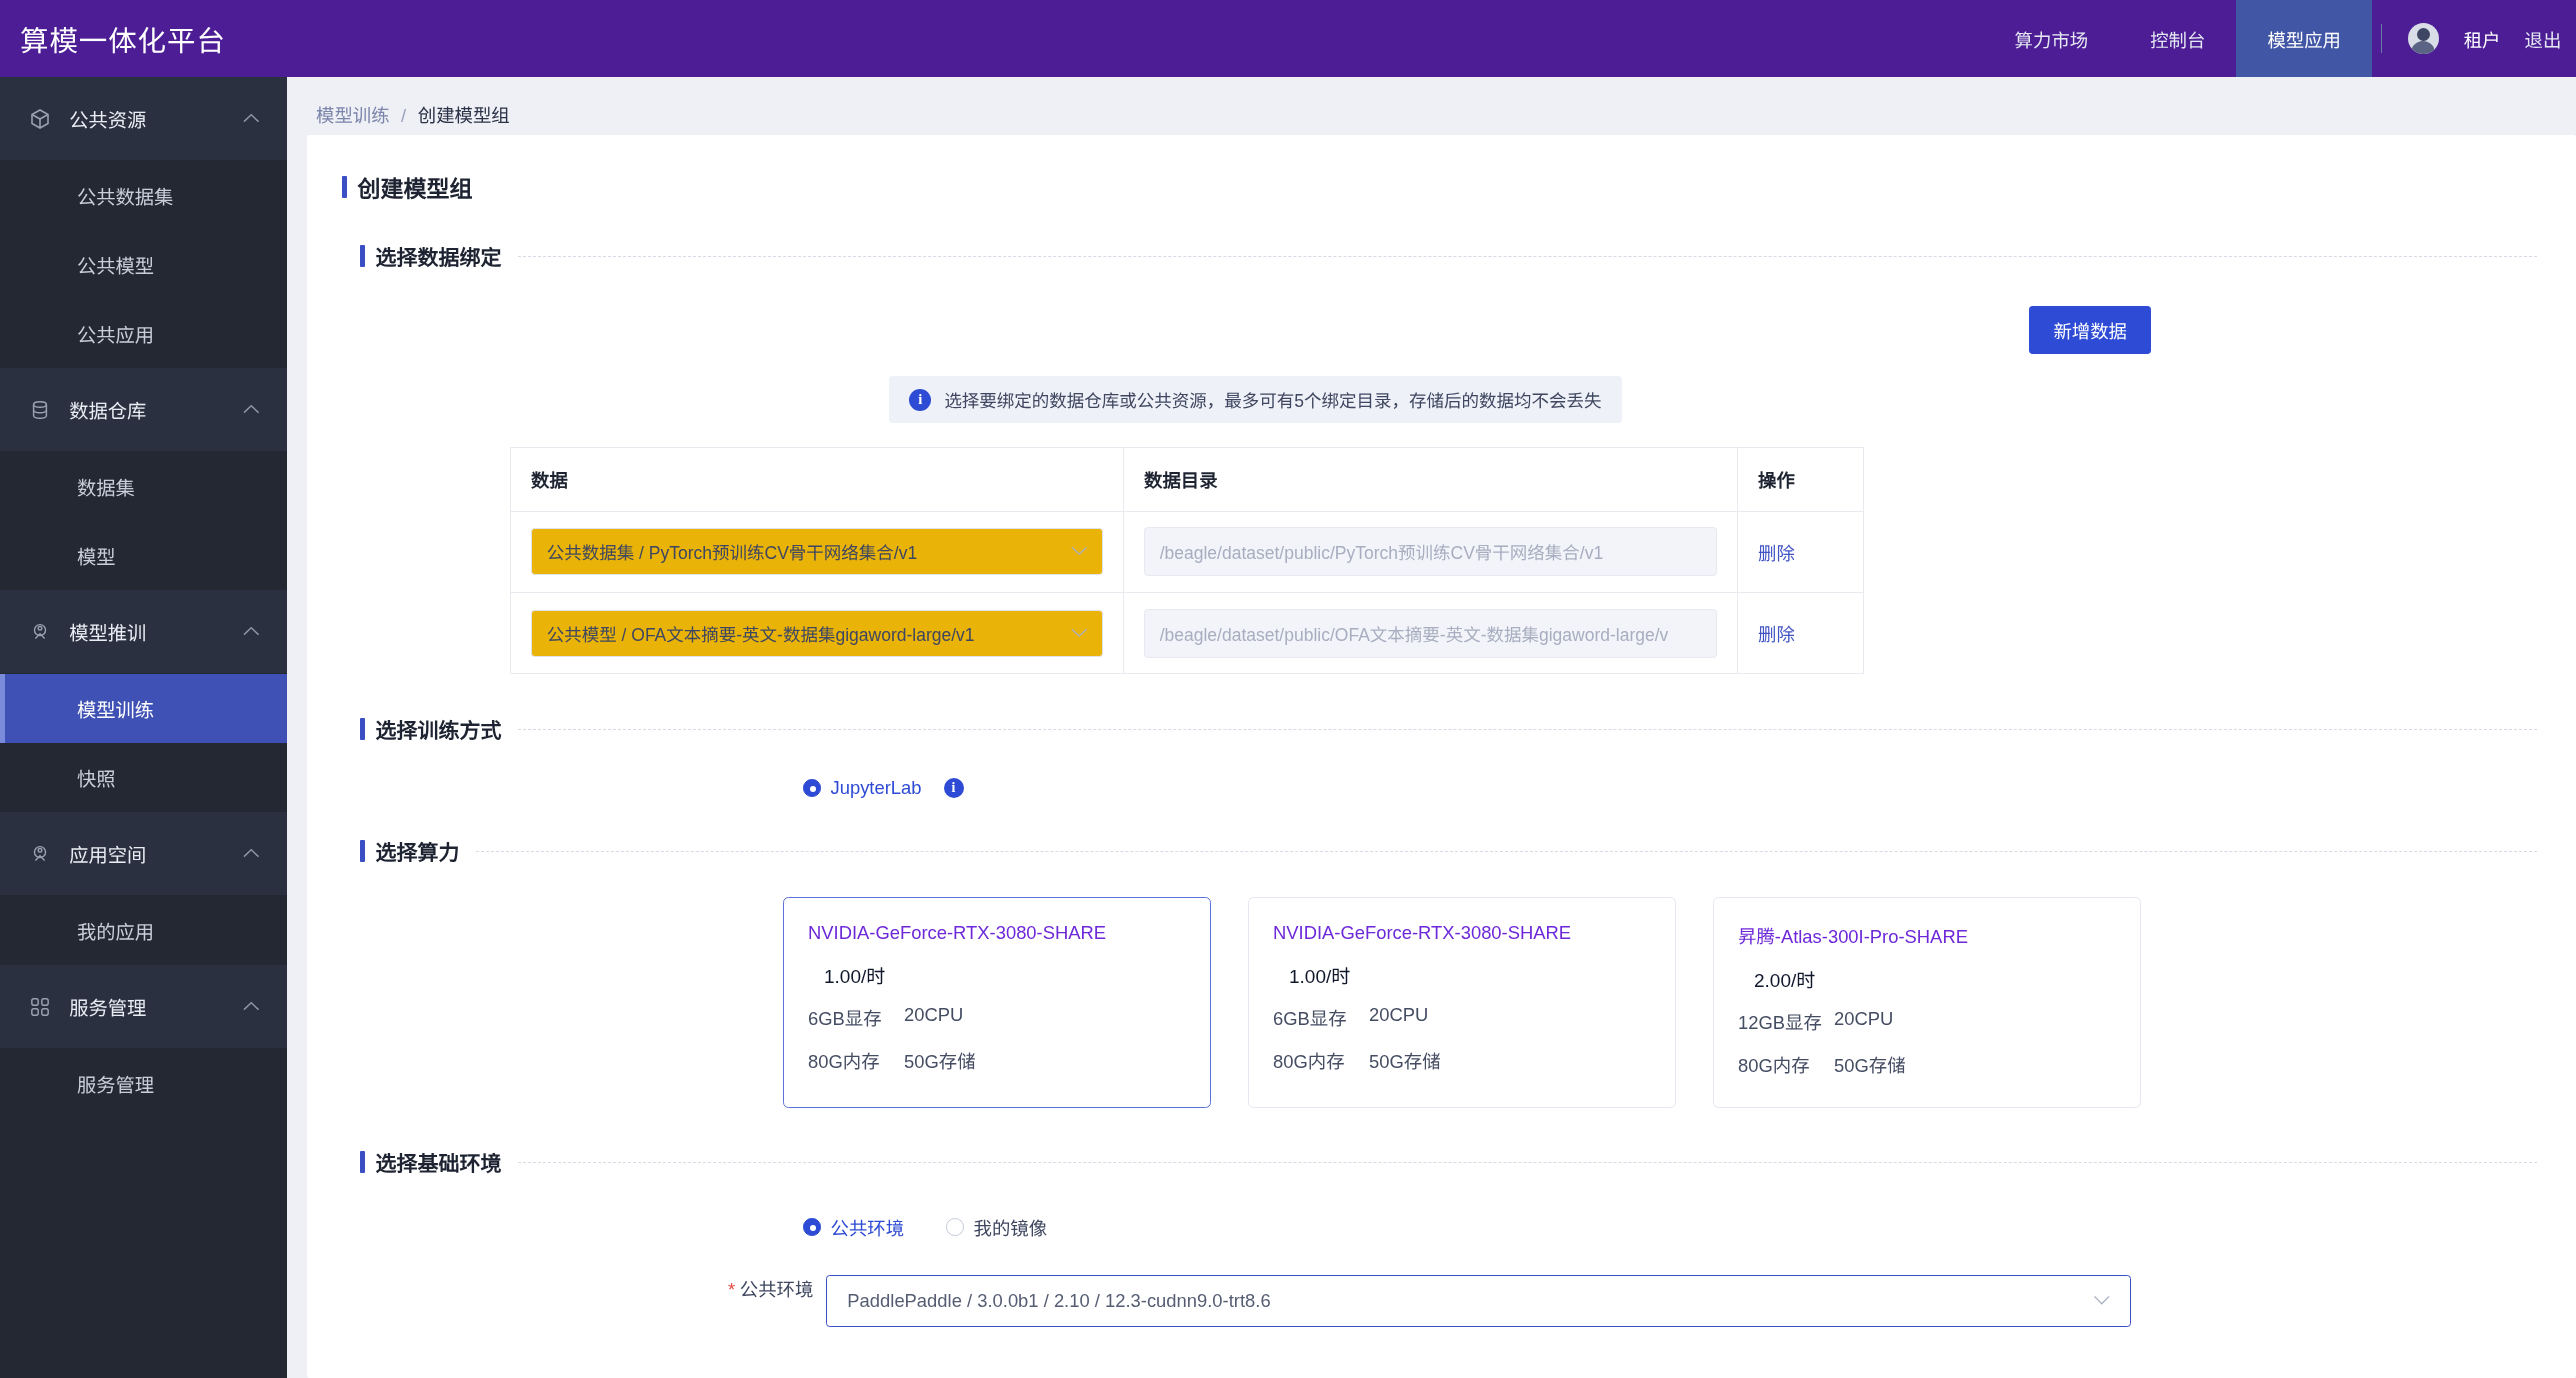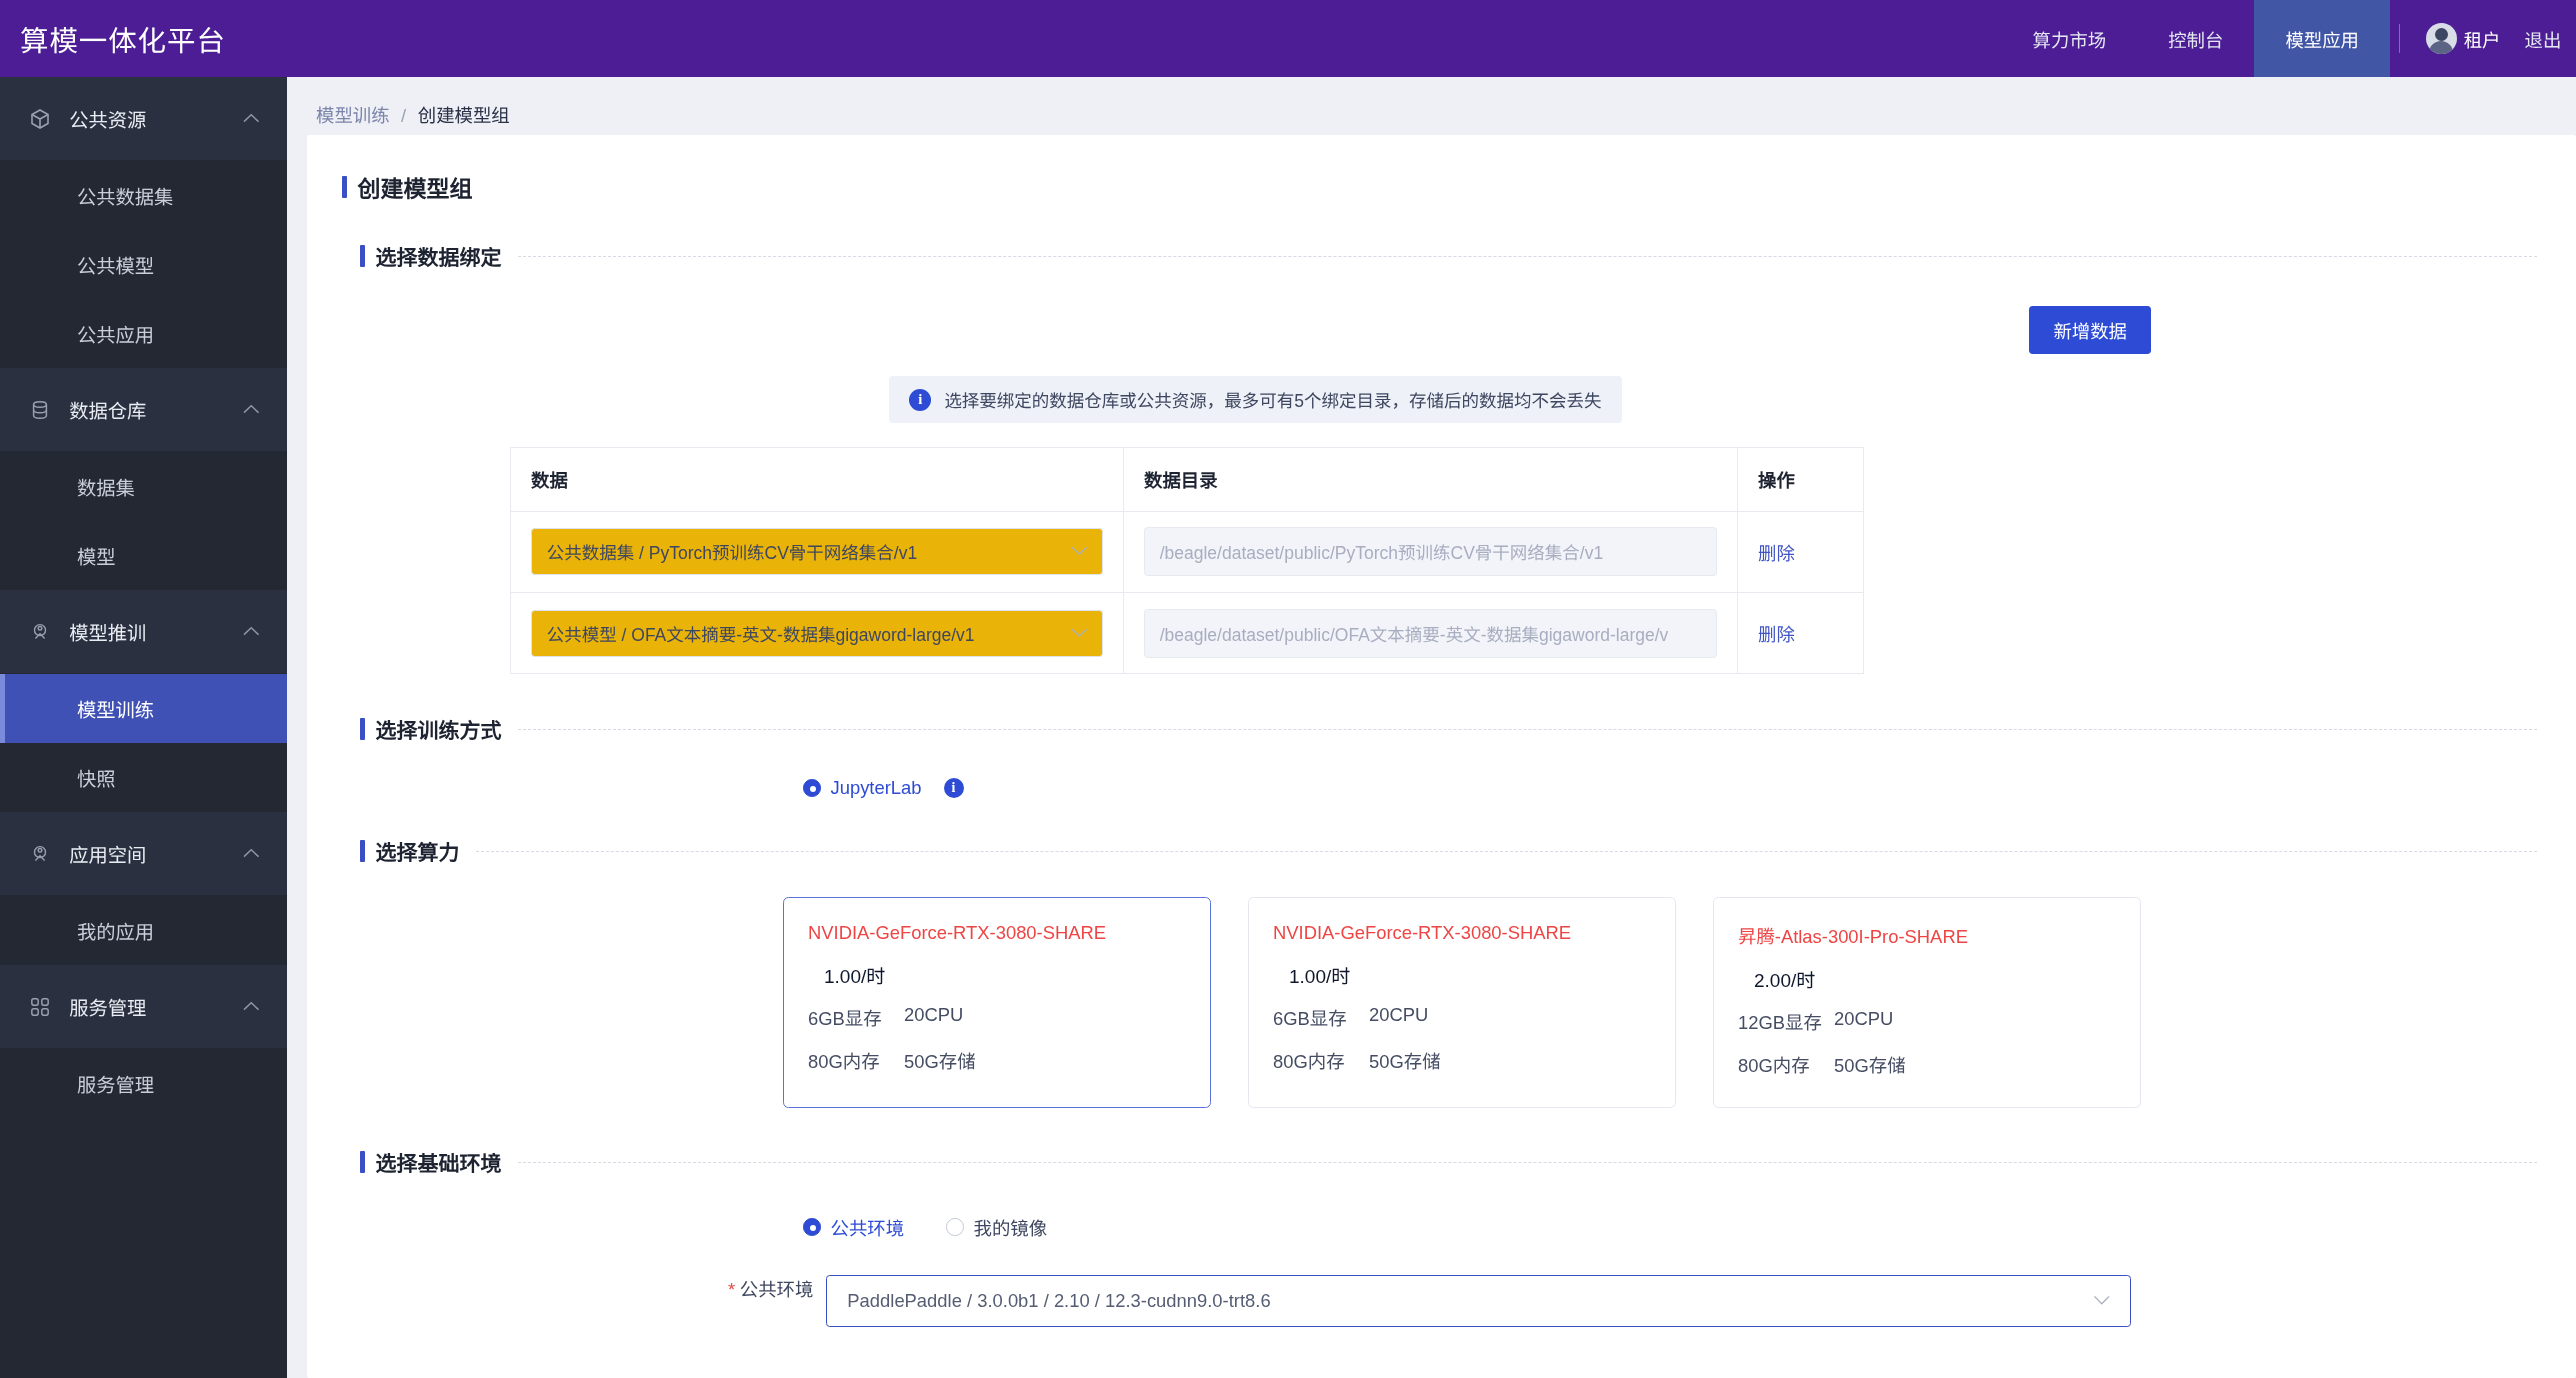--- a/index.html
+++ b/index.html
@@ -30,21 +30,21 @@
   .topnav-item {
     display: flex; align-items: center; padding: 0 31px;
     color: #e5e8f2; font-size: 18.4px; cursor: pointer;
     white-space: nowrap;
   }
   .topnav-item.active { background: #4256a6; color: #ffffff; }
   .topnav-sep {
     width: 0.9px; background: #6c7aa8; margin: 24px 9.2px;
   }
   .user-block {
-    display: flex; align-items: center; gap: 7px;
+    display: flex; align-items: center; gap: 25px;
     padding: 0 13px 0 16.5px; color: #ffffff; font-size: 18.4px;
     cursor: pointer;
   }
   .avatar {
     width: 31px; height: 31px; border-radius: 50%;
     background: #d9dde8; position: relative; overflow: hidden;
     flex: 0 0 31px;
   }
   .avatar::before {
     content: ""; position: absolute; top: 4.6px; left: 9.2px;
@@ -223,21 +223,21 @@
   
   .cards { display: flex; gap: 37px; }
   .ccard {
     width: 428px; min-height: 211px;
     border: 0.9px solid #e4e7ef; border-radius: 5.5px;
     padding: 24px 24px 20px 24px;
     background: #fff; cursor: pointer;
     display: flex; flex-direction: column; gap: 16.5px;
   }
   .ccard.selected { border: 0.9px solid #5a72d8; }
-  .ccard .c-name { font-size: 18.4px; color: #ef4444; }
+  .ccard .c-name { font-size: 18.4px; color: #6d28d9; }
   .ccard .c-price { font-size: 19px; color: #0f172a; margin-left: 16px; }
   .ccard .c-specs { display: flex; font-size: 18.4px; color: #454d63; }
   .ccard .c-specs span:first-child { width: 96px; flex: 0 0 96px; }
 
   
   .env-row { display: flex; align-items: flex-start; }
   .env-label {
     font-size: 18.4px; color: #3f4760; white-space: nowrap;
     margin-right: 13px;
   }

